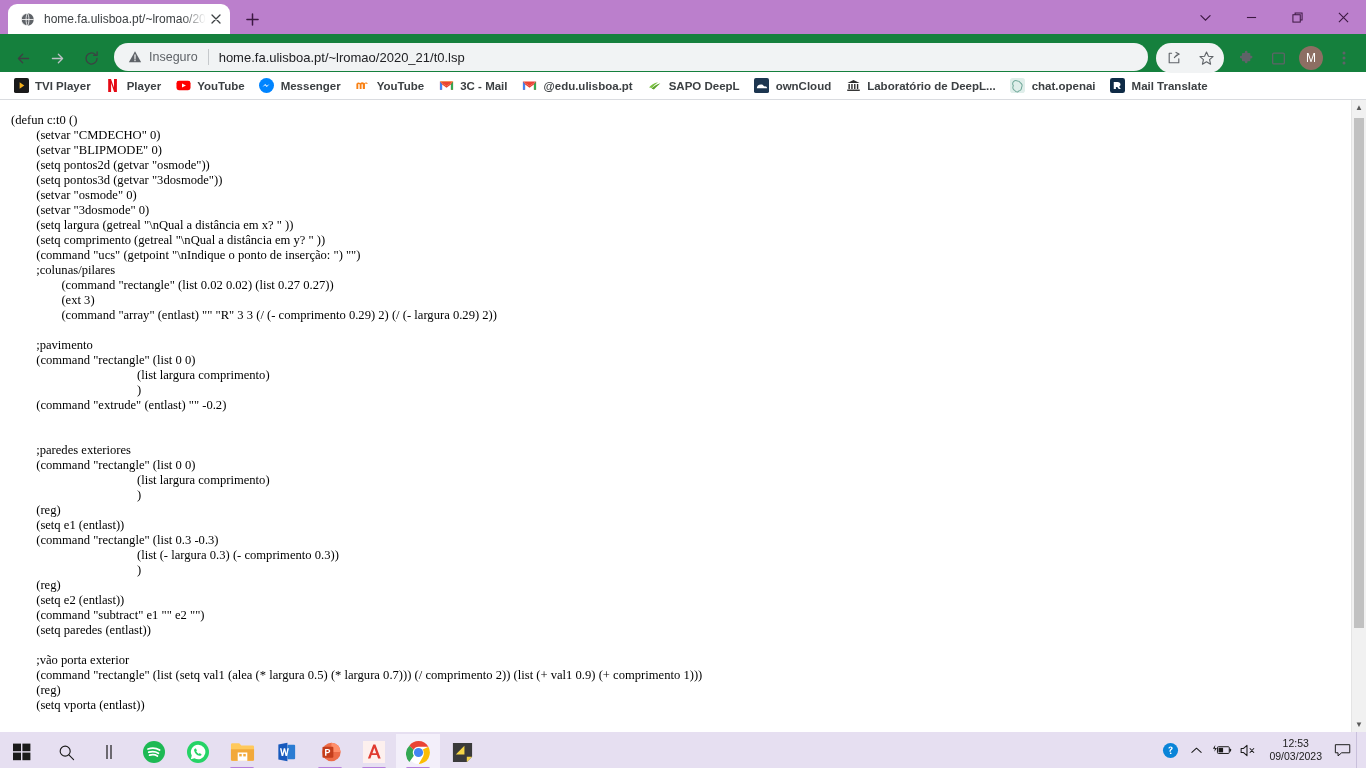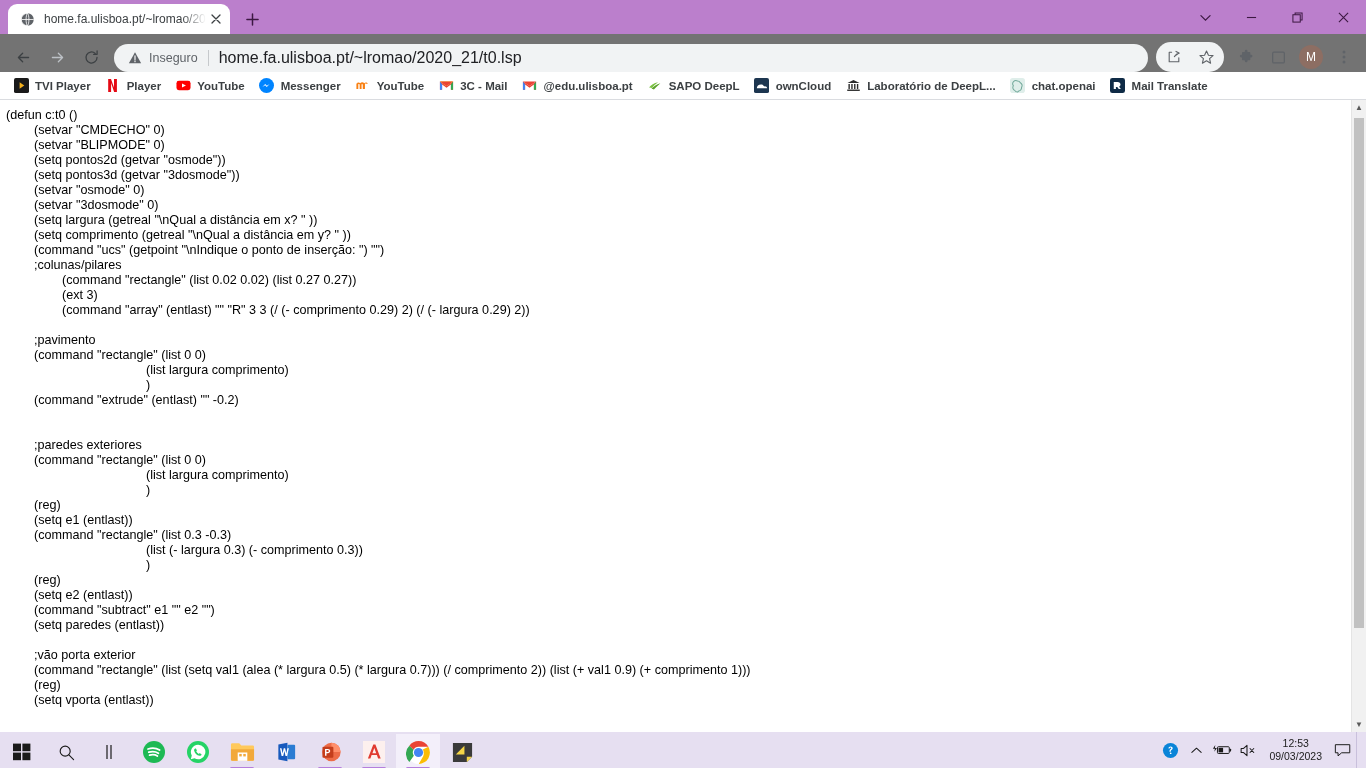--- a/index.html
+++ b/index.html
@@ -67,24 +67,24 @@
   }
   .wc {
     width: 46px; height: 34px;
     display: flex; align-items: center; justify-content: center;
     color: #3c1842;
   }
 
   
   .toolbar {
     height: 38px;
-    background: #737373;
-    display: flex;
-    align-items: flex-end;
-    padding: 0 6px;
+    background: #15803d;
+    display: flex;
+    align-items: flex-start;
+    padding: 9px 6px;
   }
   .nav-btn {
     width: 30px; height: 30px;
     margin: 0 2px;
     display: flex; align-items: center; justify-content: center;
     border-radius: 50%;
     color: #3c4043;
   }
   .nav-btn.disabled { color: #bdc1c6; }
   .omnibox {
@@ -104,21 +104,21 @@
     color: #5f6368;
     white-space: nowrap;
   }
   .omni-sep {
     width: 1px; height: 16px;
     background: #c6c9cc;
     margin: 0 10px;
     flex: 0 0 1px;
   }
   .omni-url {
-    font-size: 16px;
+    font-size: 13px;
     color: #202124;
     white-space: nowrap;
     overflow: hidden;
   }
   .tb-right { display: flex; align-items: center; }
   .tb-icon {
     width: 30px; height: 30px;
     margin: 0 1px;
     display: flex; align-items: center; justify-content: center;
     border-radius: 50%;
@@ -179,27 +179,27 @@
     height: 632px;
     background: #ffffff;
     display: flex;
   }
   .page {
     flex: 1 1 auto;
     overflow: hidden;
     position: relative;
   }
   pre.code {
-    font-family: Liberation Sans, sans-serif;
+    font-family: Liberation Serif, serif;
     font-size: 12.6px;
     line-height: 15px;
     color: #000000;
     padding: 8px 0 0 6px;
     white-space: pre;
-    margin: 0;
+    margin: 5px;
   }
 
   
   .scrollbar {
     width: 15px;
     flex: 0 0 15px;
     background: #f1f1f1;
     position: relative;
     border-left: 1px solid #e4e4e4;
   }

